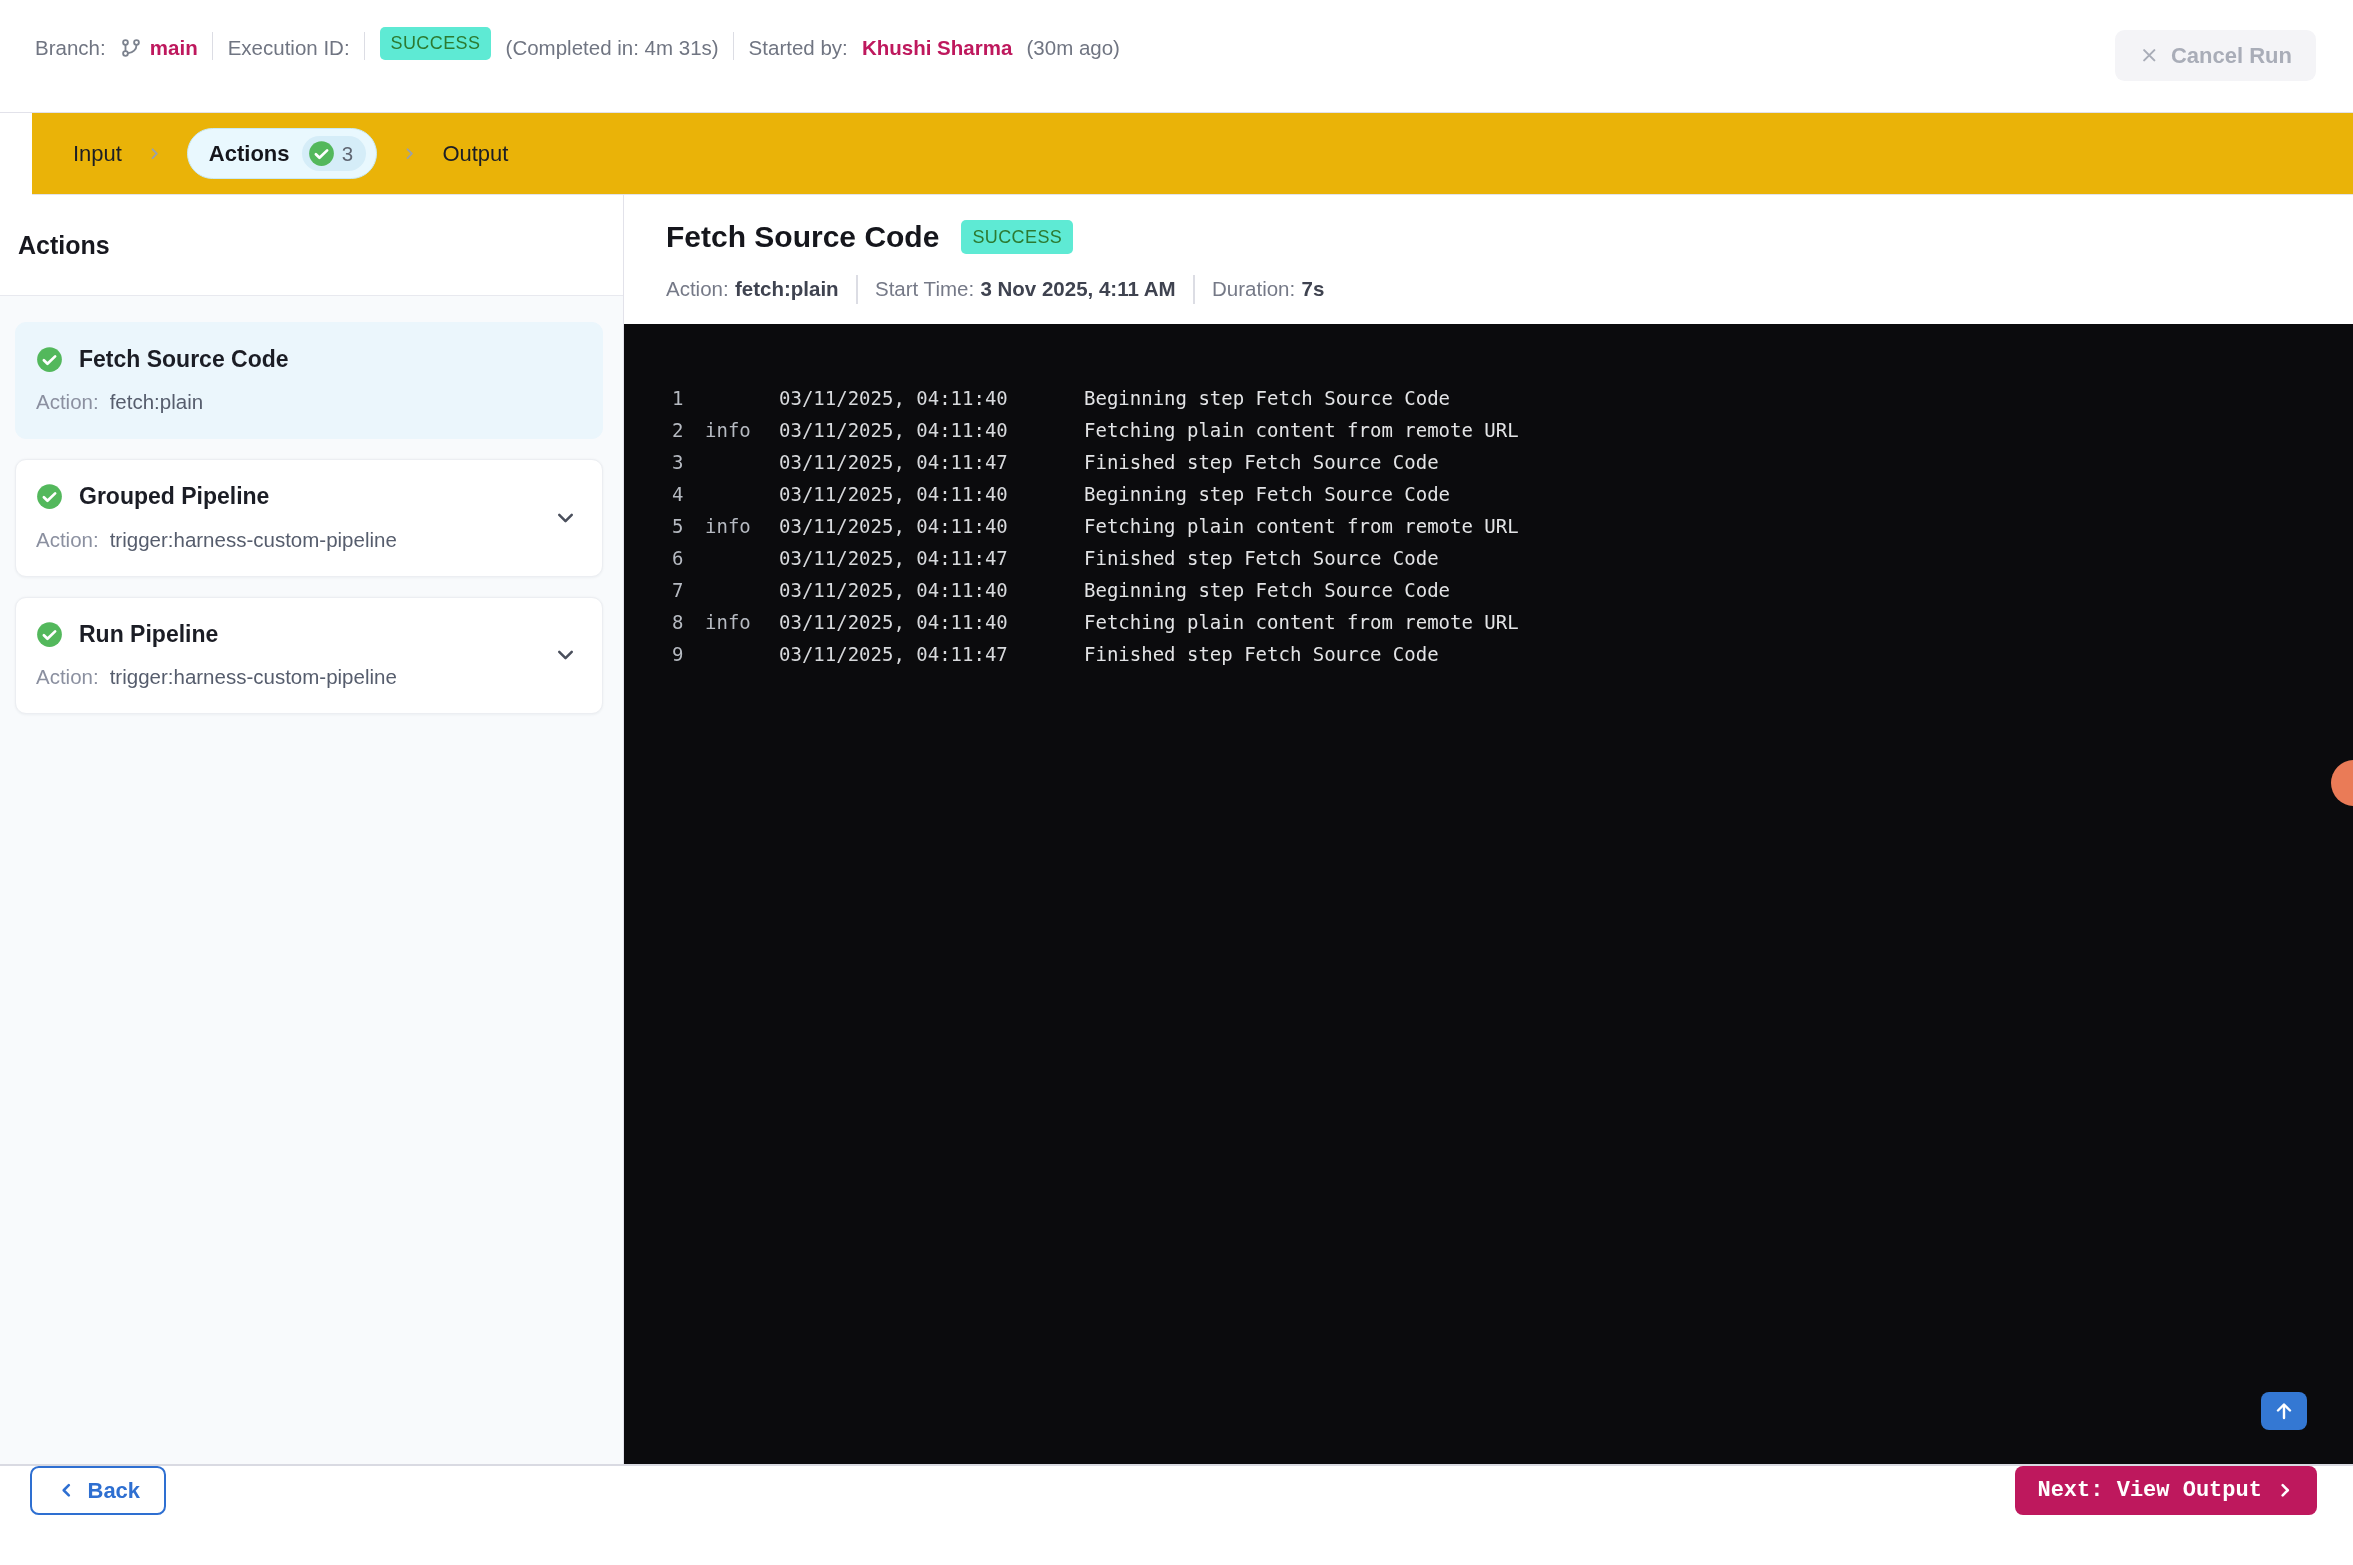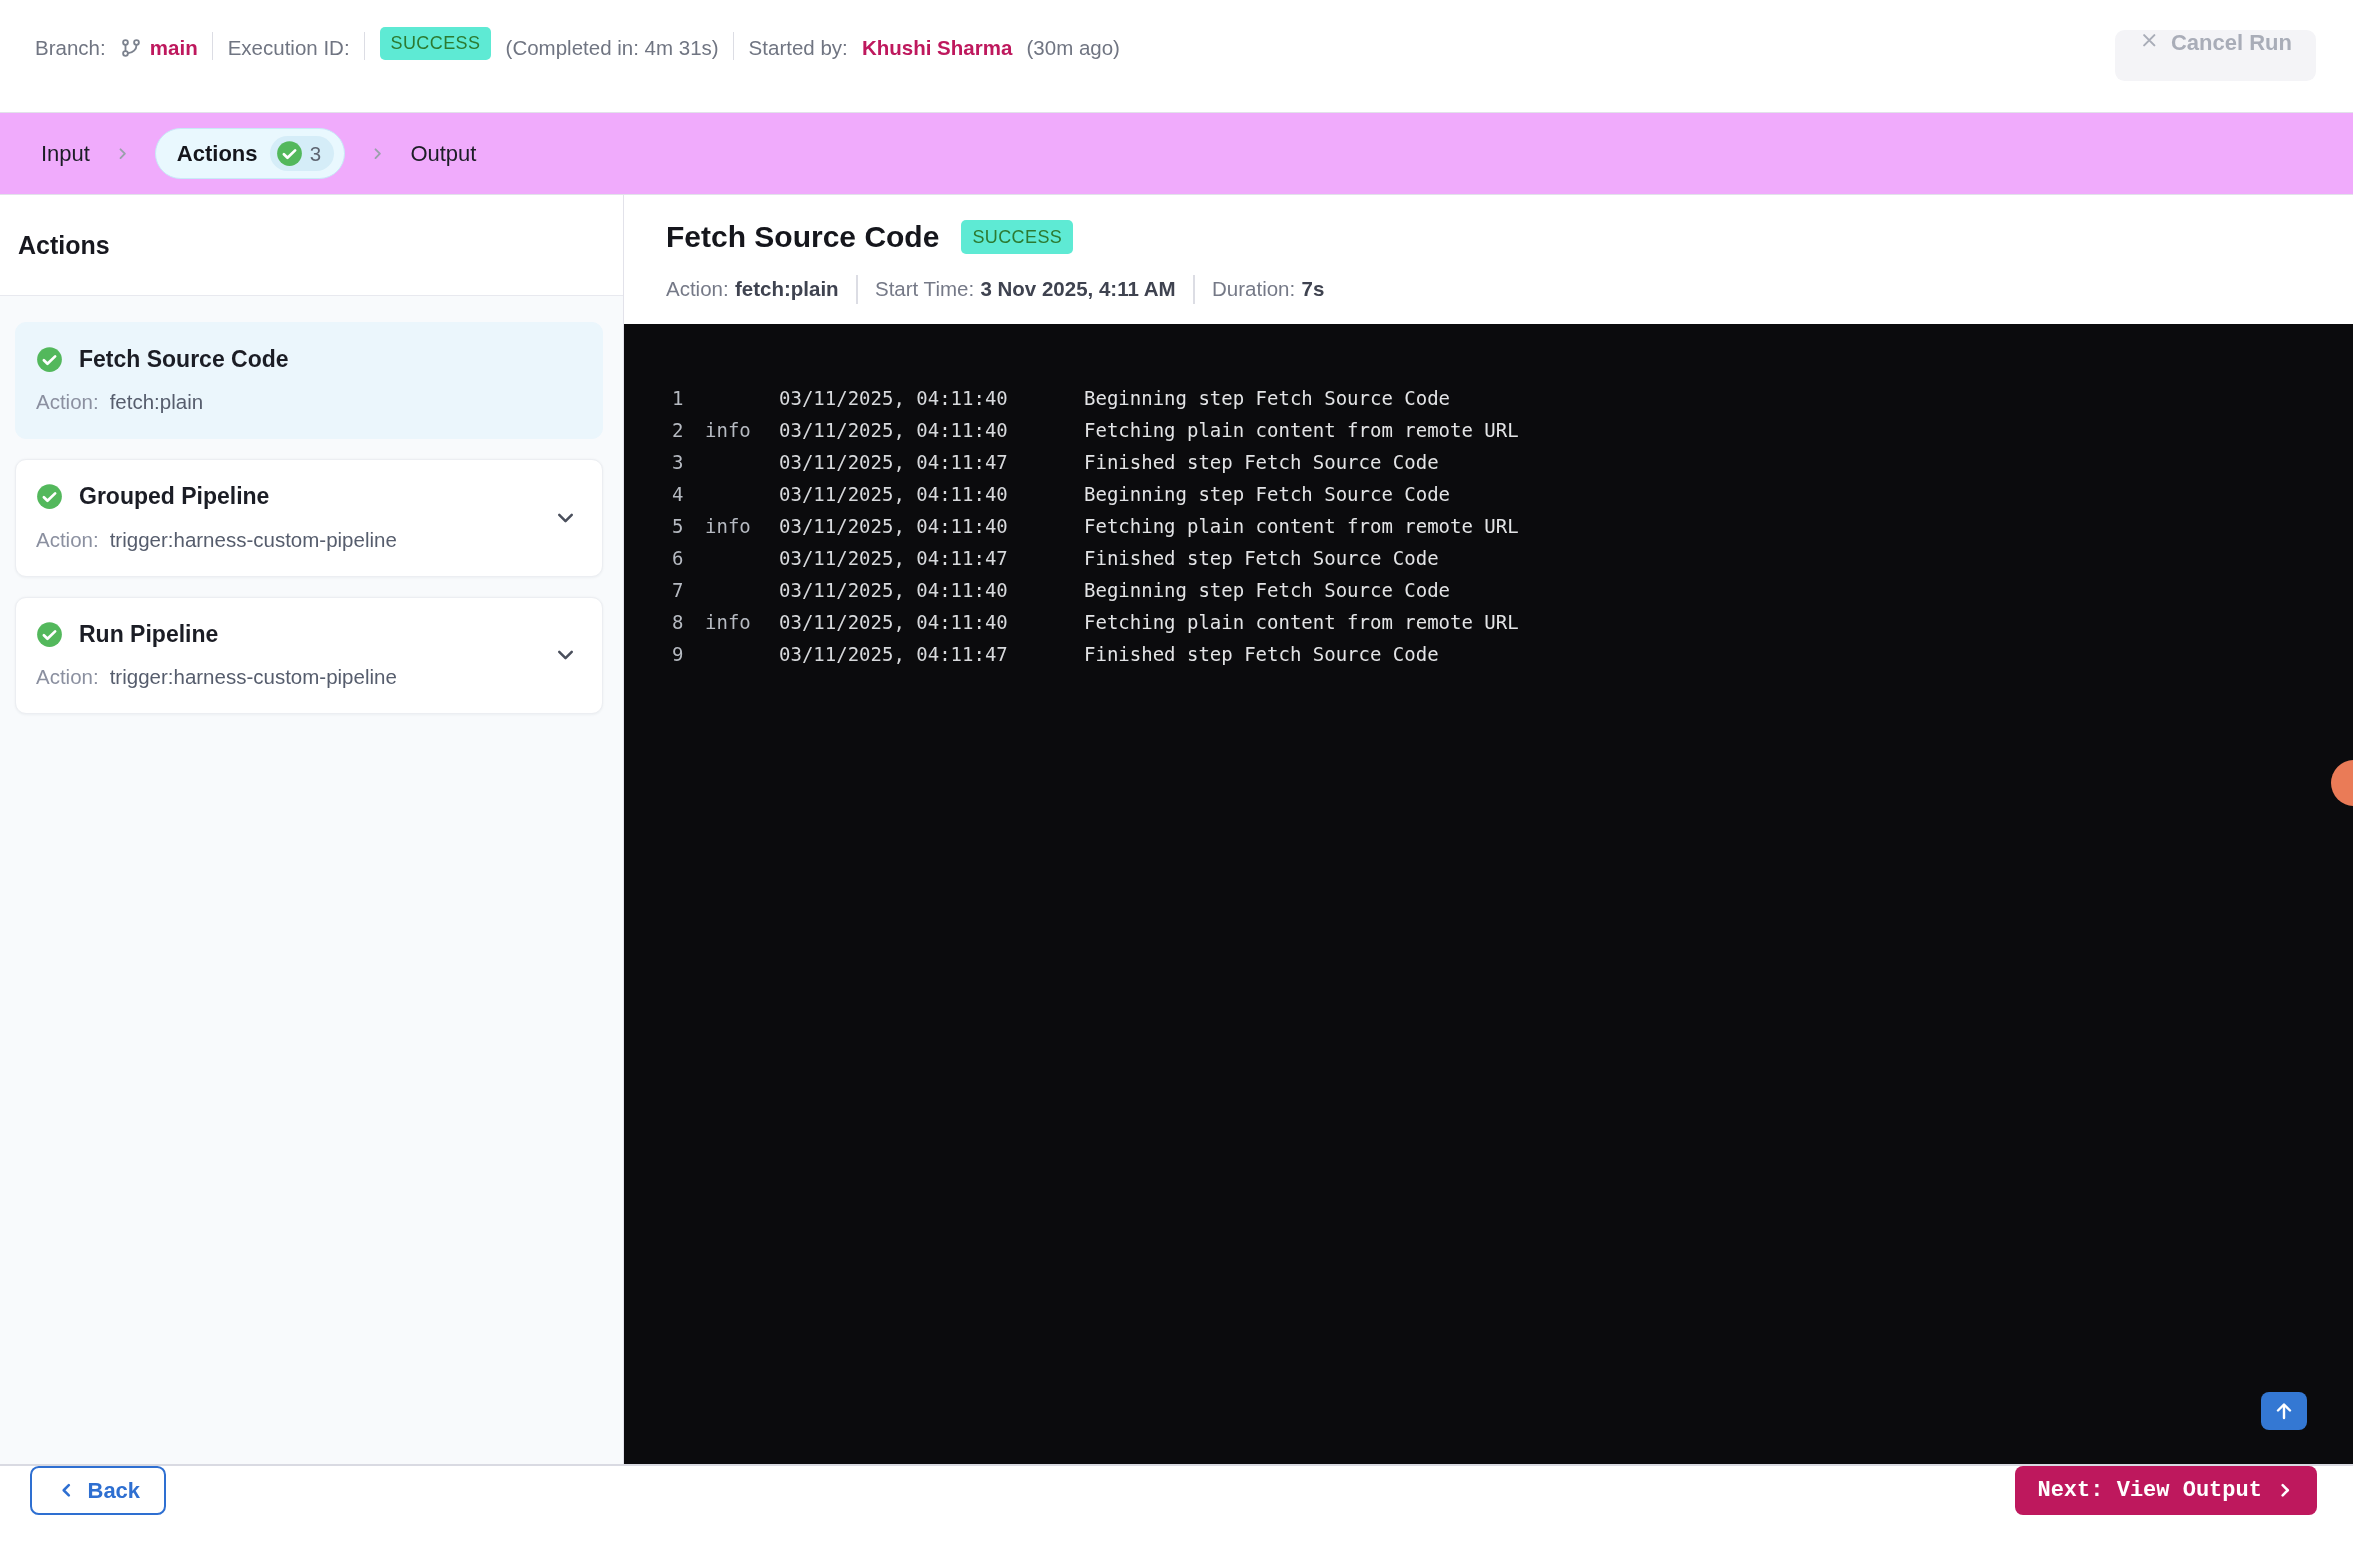--- a/index.html
+++ b/index.html
@@ -11,24 +11,24 @@
   
   .page-header { position: relative; height: 113px; border-bottom: 1.6px solid #e2e2ea; padding: 14.2px 36px 0 35px; background: #fff; }
   .page-title { font-size: 30px; font-weight: 700; color: #15161c; letter-spacing: 0.2px; }
   .meta-row { display: flex; align-items: flex-end; gap: 14.2px; margin-top: 12.6px; font-size: 20.5px; color: #707582; }
   .meta-label { color: #707582; }
   .meta-strong { color: #be185d; font-weight: 600; }
   .branch-wrap { display: flex; align-items: center; gap: 8px; }
   .vdiv { width: 1.6px; height: 28.4px; background: #dcdde4; }
   .id-pill { display: flex; align-items: center; gap: 12.6px; background: #f2f3f6; border-radius: 789px; padding: 7.1px 14.2px 7.1px 17.4px; color: #4c515e; font-size: 20.5px; cursor: pointer; }
   .badge-success { background: #5eead4; color: #2c7a31; font-weight: 400; font-size: 18px; letter-spacing: 0.4px; padding: 6.3px 11px; border-radius: 5px; }
-  .cancel-btn { position: absolute; top: 30px; right: 38px; display: flex; align-items: flex-start; gap: 11px; background: #f4f4f7; color: #a9adb8; border: none; border-radius: 9.5px; padding: 0 24px; height: 51px; font-size: 22px; font-weight: 600; font-family: inherit; cursor: not-allowed; }
-
-  
-  .stepper { display: flex; align-items: center; gap: 24px; height: 82px; border-bottom: 1.6px solid #e2e2ea; padding-left: 41px; background: #f0abfc; }
+  .cancel-btn { position: absolute; top: 30px; right: 38px; display: flex; align-items: center; gap: 11px; background: #f4f4f7; color: #a9adb8; border: none; border-radius: 9.5px; padding: 0 24px; height: 51px; font-size: 22px; font-weight: 600; font-family: inherit; cursor: not-allowed; }
+
+  
+  .stepper { display: flex; align-items: center; gap: 24px; height: 82px; border-bottom: 1.6px solid #e2e2ea; padding-left: 41px; background: #eab308; margin-left: 32px; }
   .step-tab { font-size: 22px; color: #1c1e26; font-weight: 500; background: none; border: none; font-family: inherit; cursor: pointer; }
   .step-pill { display: flex; align-items: center; gap: 12.6px; background: #e9f8fe; border: 1.6px solid #c8eaf7; border-radius: 789px; padding: 7.1px 10.3px 7.1px 20.5px; cursor: pointer; font-family: inherit; }
   .step-pill .step-label { font-size: 22px; font-weight: 600; color: #15161c; }
   .count-badge { display: flex; align-items: center; gap: 7.1px; background: #d5edf8; border-radius: 789px; padding: 4px 12.6px 4px 5.5px; }
   .count-badge .count { font-size: 20.5px; color: #5f6672; }
   .chev { color: #9aa0ab; display: flex; align-items: center; }
 
   
   .content { display: flex; height: 1271px; border-bottom: 2.4px solid #d9dae2; }
 

